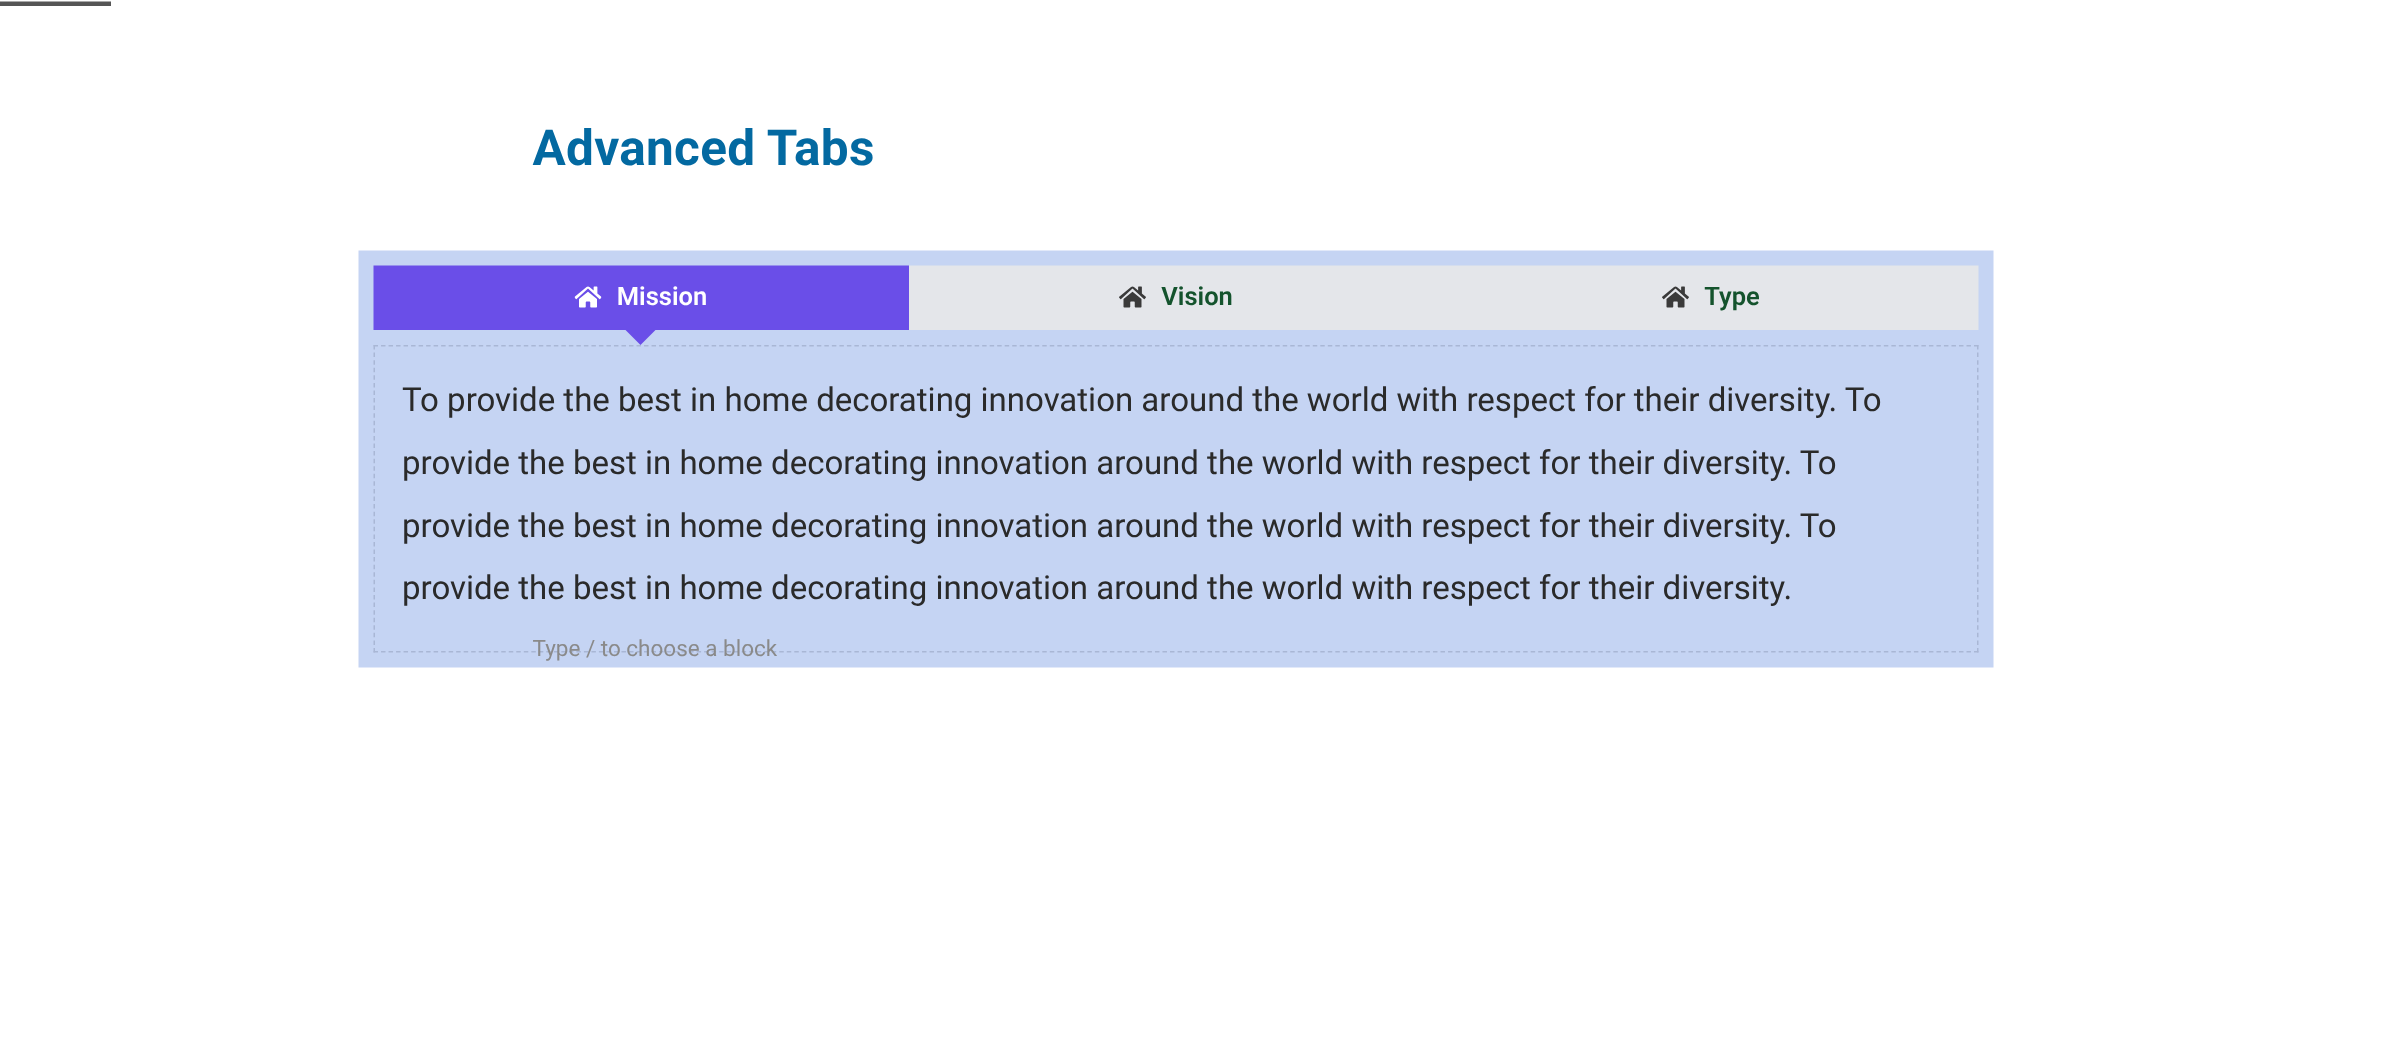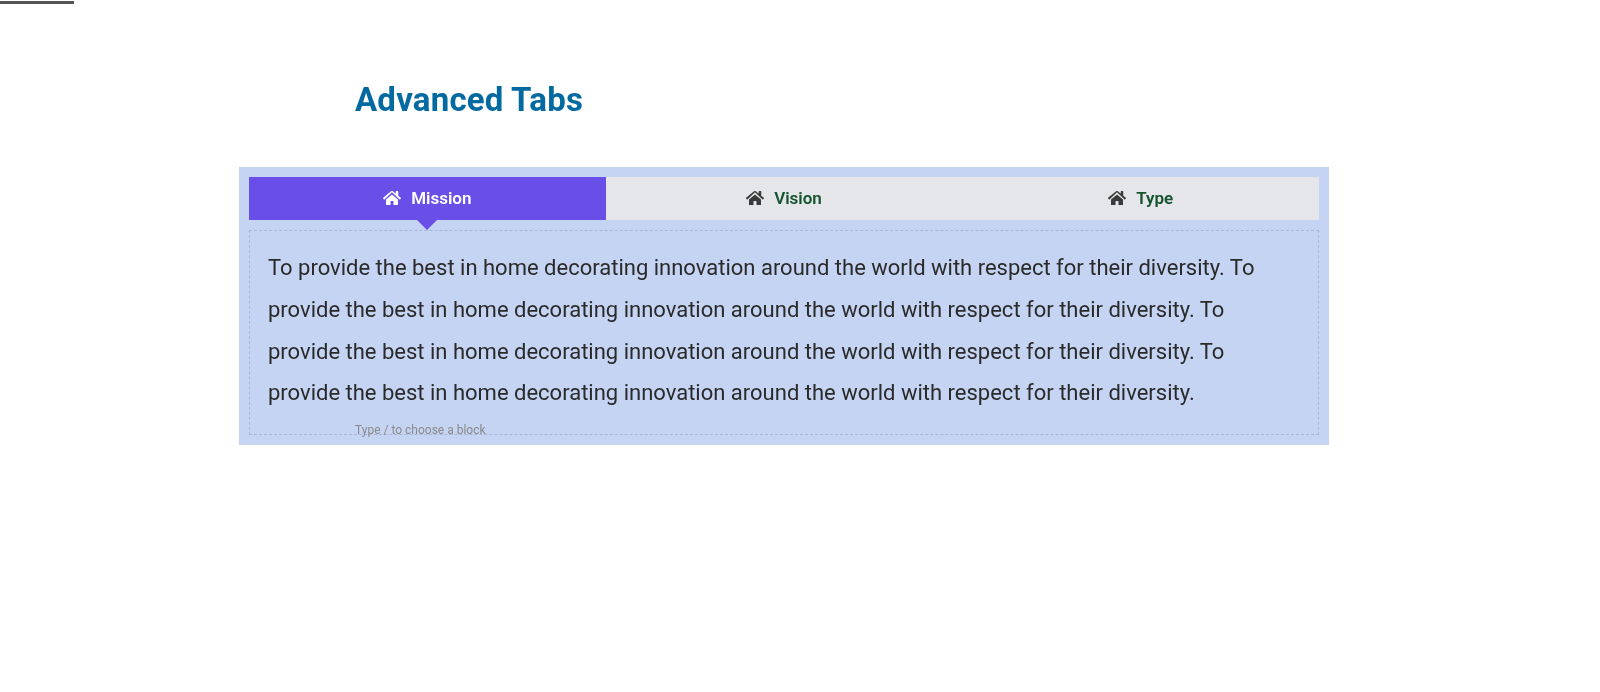--- a/index.html
+++ b/index.html
@@ -93,21 +93,21 @@
       border: 1px dashed rgba(120,130,160,0.35);
       padding: 16px 18px 20px 18px;
       color: #2a2a2a;
       font-size: 22px;
       line-height: 1.9;
     }
     .placeholder {
       position: absolute;
       top: 423px;
       left: 355px;
-      font-size: 12px;
+      font-size: 15px;
       color: #8a8a8a;
     }
   </style>
 </head>
 <body>
 
 <div class="top-grey-line"></div>
 
 <h1 class="page-title">Advanced Tabs</h1>
 

